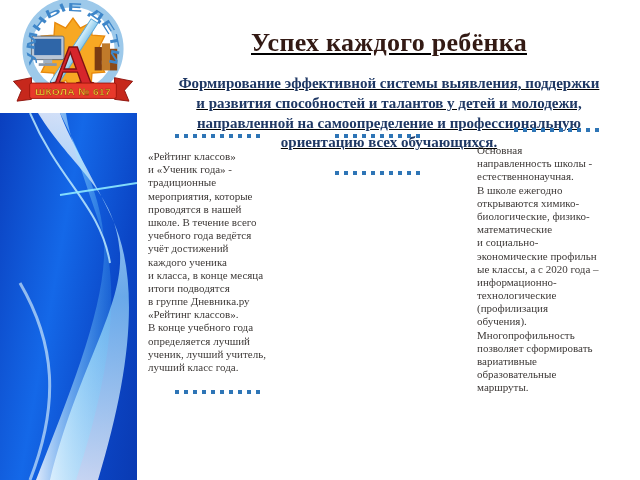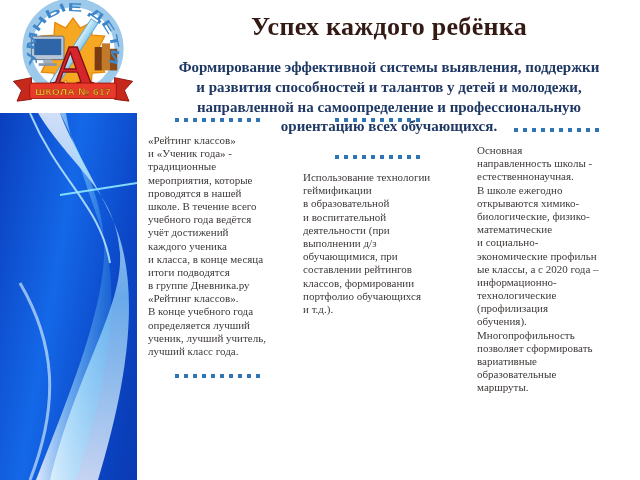--- a/index.html
+++ b/index.html
@@ -8,27 +8,27 @@
 
   
   .panel{position:absolute;left:0;top:113px;width:137px;height:367px;
          background:linear-gradient(100deg,#0a3fbe 0%,#1468e8 42%,#0b46c6 75%,#0a3ab2 100%);}
   .panel svg{position:absolute;left:0;top:0;}
 
   
   .logo{position:absolute;left:8px;top:0;width:130px;height:112px;}
 
   
-  .header{position:absolute;left:142px;top:12px;width:494px;text-align:center;}
+  .header{position:absolute;left:142px;top:28px;width:494px;text-align:center;text-decoration:underline;}
   .title{font-size:26px;font-weight:bold;color:#331a14;margin:0;letter-spacing:.3px;}
   .subtitle{font-size:15px;font-weight:bold;color:#1f3864;margin:16px 0 0;
             line-height:1.32;white-space:pre-line;}
 
   
-  .col{position:absolute;top:118px;}
+  .col{position:absolute;top:134px;}
   .col1{left:148px;width:138px;}
   .col2{left:303px;width:148px;}
   .col3{left:477px;width:158px;top:128px;}
   .dots{height:4px;width:85px;margin:0 auto;
         background:repeating-linear-gradient(90deg,#2e75b6 0 4px,transparent 4px 9px);}
   .col p{white-space:pre-line;font-size:11px;line-height:1.2;color:#3e3a38;
          margin:12px 0 0;}
   .col1 .dots.second{margin-top:16px;}
   .col2 .dots.second{margin-top:33px;}
 </style>
@@ -128,31 +128,20 @@
 В конце учебного года
 определяется лучший
 ученик, лучший учитель,
 лучший класс года.</p>
     <div class="dots second"></div>
   </div>
 
   <div class="col col2">
     <div class="dots"></div>
     <div class="dots second"></div>
-    <p>Использование технологии
-геймификации
-в образовательной
-и воспитательной
-деятельности (при
-выполнении д/з
-обучающимися, при
-составлении рейтингов
-классов, формировании
-портфолио обучающихся
-и т.д.).</p>
   </div>
 
   <div class="col col3">
     <div class="dots"></div>
     <p>Основная
 направленность школы -
  естественнонаучная.
 В школе ежегодно
 открываются химико-
 биологические, физико-

